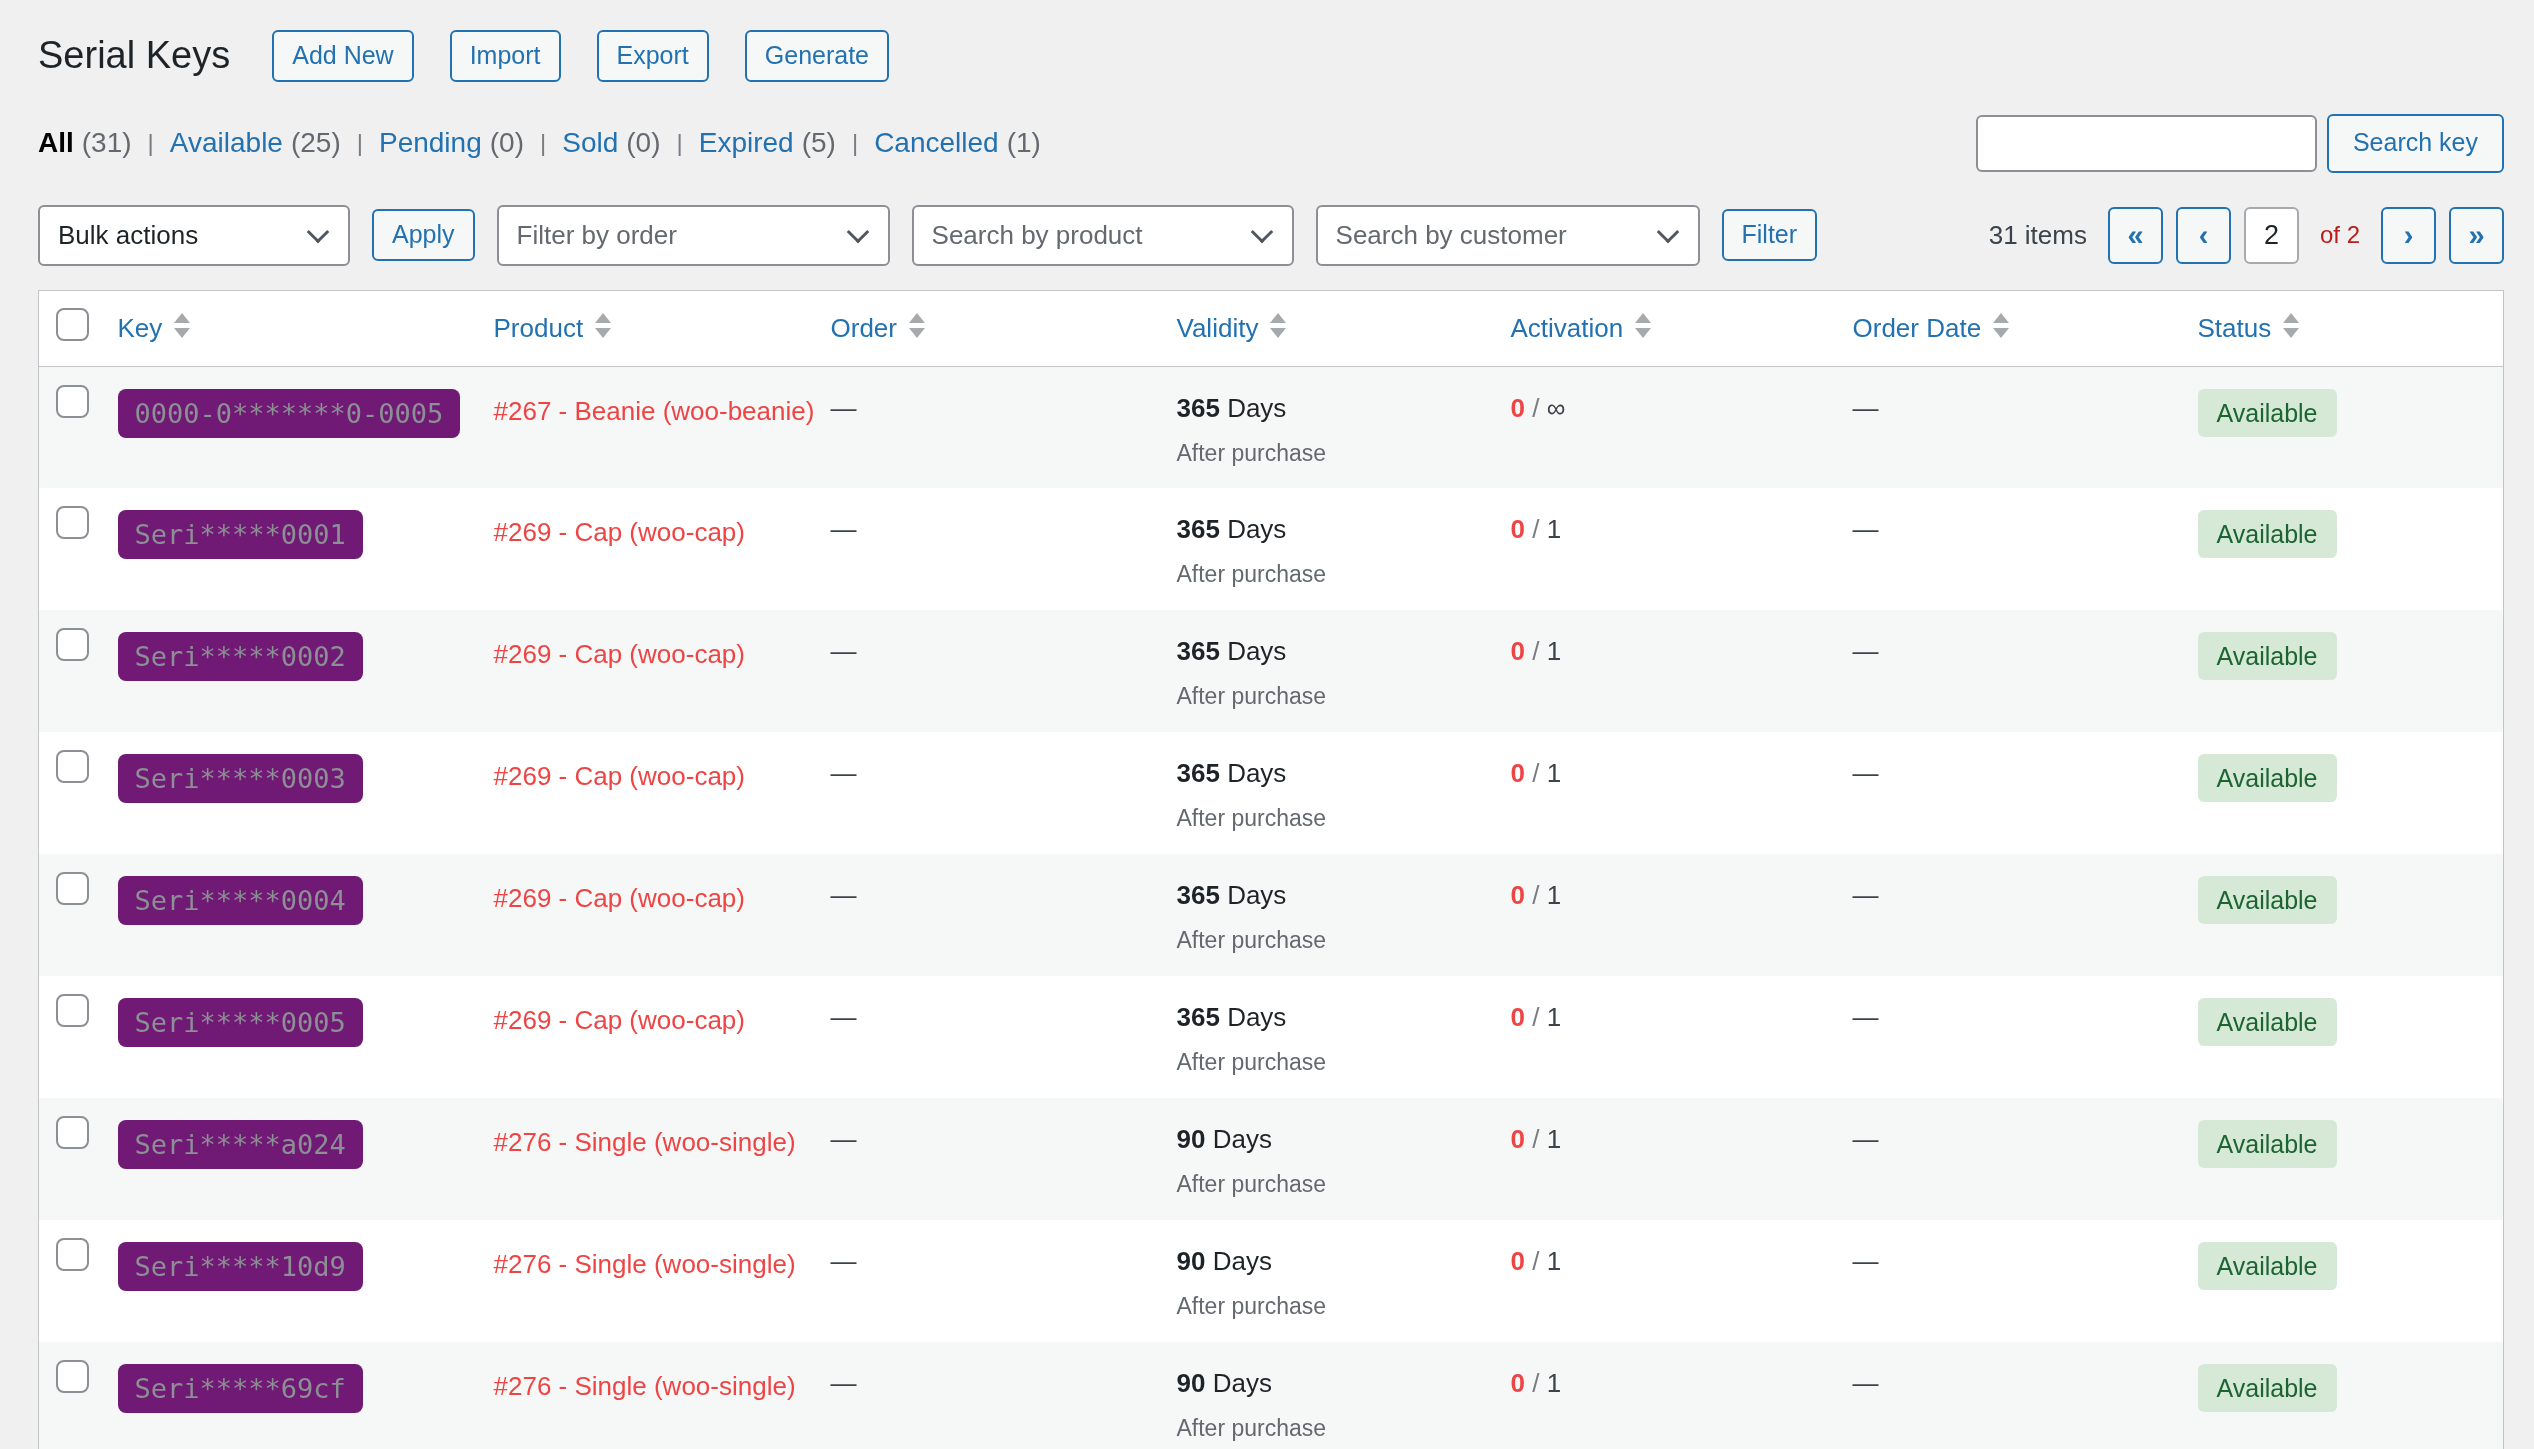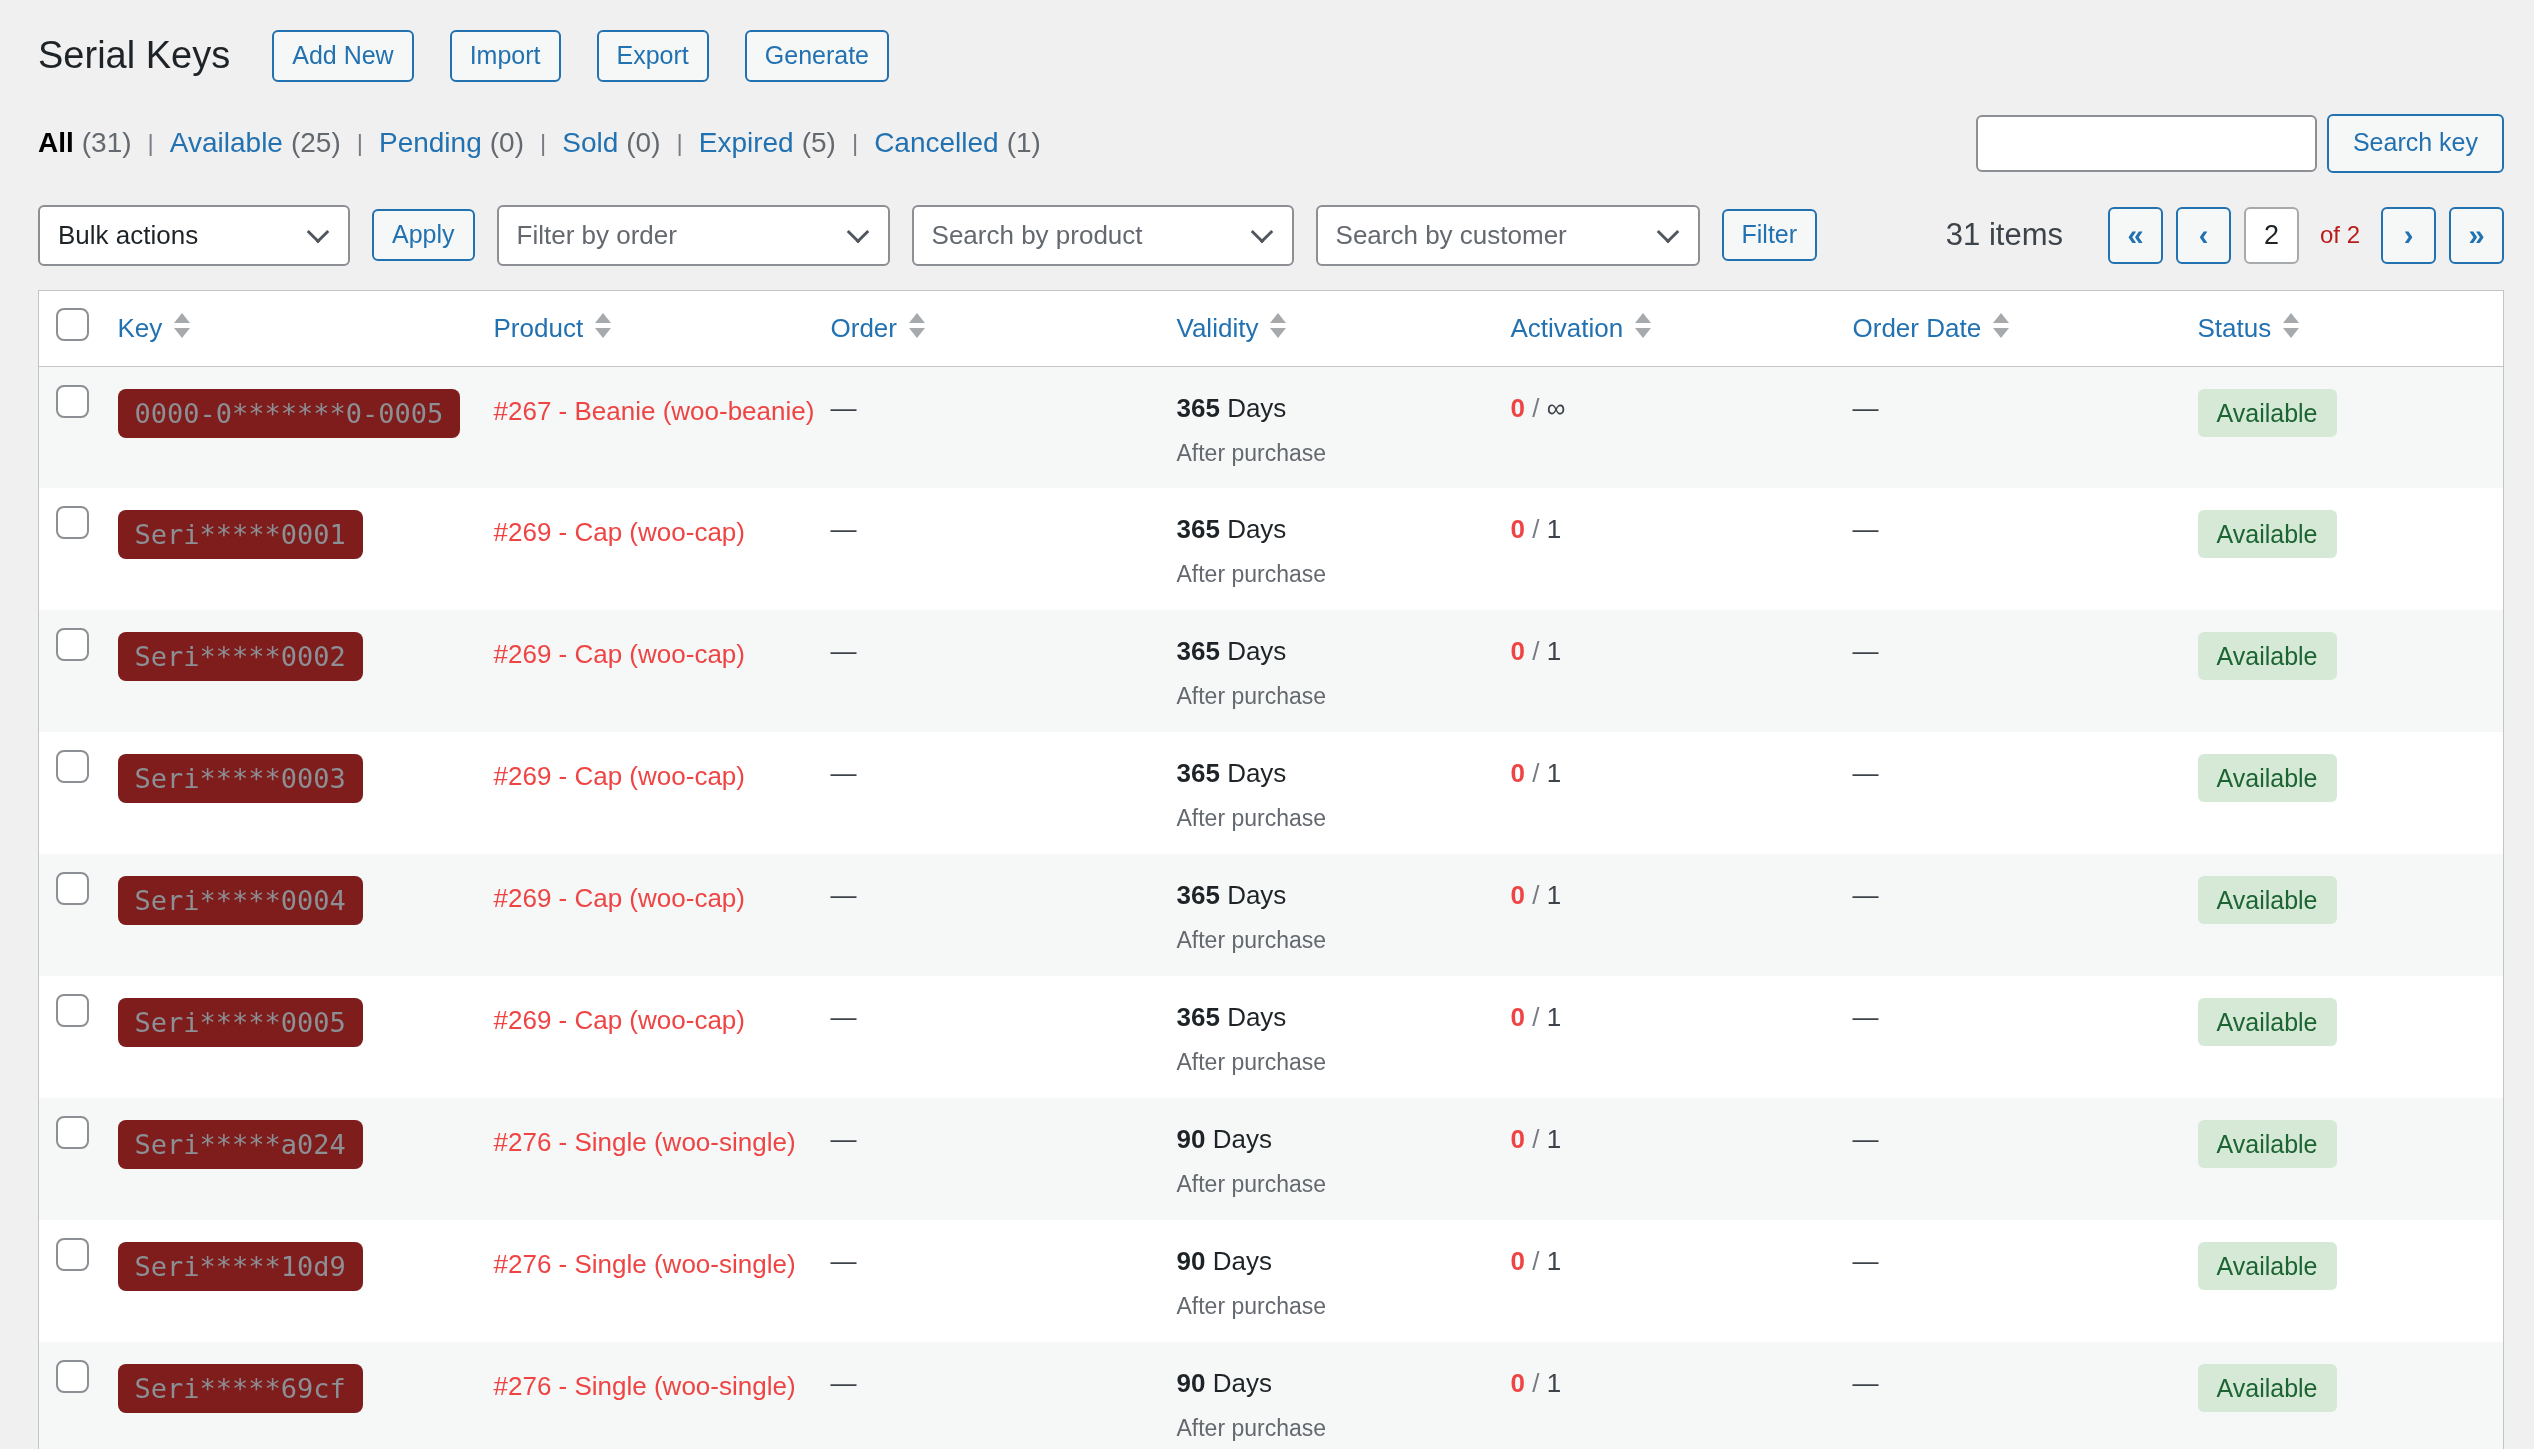--- a/index.html
+++ b/index.html
@@ -55,21 +55,21 @@
   select.sel {
     appearance: none; -webkit-appearance: none;
     height: 61px; background: #fff; border: 2px solid #8c8f94; border-radius: 6px;
     font-size: 26px; font-family: inherit; color: #1d2327;
     padding: 0 63px 0 18px; cursor: pointer;
   }
   select.sel.placeholder { color: #646970; }
   .w-bulk { width: 312px; } .w-order { width: 393px; } .w-product { width: 382px; } .w-customer { width: 384px; }
 
   .toolbar-right { display: flex; align-items: center; gap: 13px; }
-  .items-count { font-size: 31px; color: #3c434a; margin-right: 32px; }
+  .items-count { font-size: 26px; color: #3c434a; margin-right: 8px; }
   .page-btn {
     display: inline-flex; align-items: center; justify-content: center;
     width: 55px; height: 57px; background: #f6f7f7;
     border: 2px solid #2271b1; border-radius: 6px;
     color: #2271b1; font-size: 29px; font-weight: 700; text-decoration: none; cursor: pointer;
     line-height: 1;
   }
   .page-input {
     width: 55px; height: 57px; text-align: center;
     border: 2px solid #a7aaad; border-radius: 6px; background: #fff;
@@ -100,21 +100,21 @@
   tbody tr.alt { background: #f6f7f7; }
   tbody td { vertical-align: top; padding: 22px 16px 16px 0; font-size: 26px; }
   td.cb-cell, th.cb-cell { width: 79px; padding-left: 17px; padding-right: 0; }
   td.cb-cell { padding-top: 18px; }
   input.cb {
     appearance: none; -webkit-appearance: none;
     width: 33px; height: 33px; background: #fff;
     border: 2px solid #8c8f94; border-radius: 8px; cursor: pointer; margin: 0;
   }
   .key-pill {
-    display: inline-block; background: #7f1d1d; border-radius: 8px;
+    display: inline-block; background: #701a75; border-radius: 8px;
     font-family: "DejaVu Sans Mono", monospace; font-size: 27px; color: #8c8f94;
     padding: 9px 17px; white-space: nowrap;
   }
   a.link { color: #ef4444; text-decoration: none; }
   .product-link { line-height: 1.45; display: inline-block; padding-top: 4px; }
   .dash { color: #3c434a; padding-top: 4px; display: inline-block; }
   .v-main { color: #1d2327; padding-top: 4px; }
   .v-main strong { font-weight: 700; }
   .v-sub { margin-top: 16px; font-size: 23px; color: #646970; }
   .act-used { font-weight: 700; }

